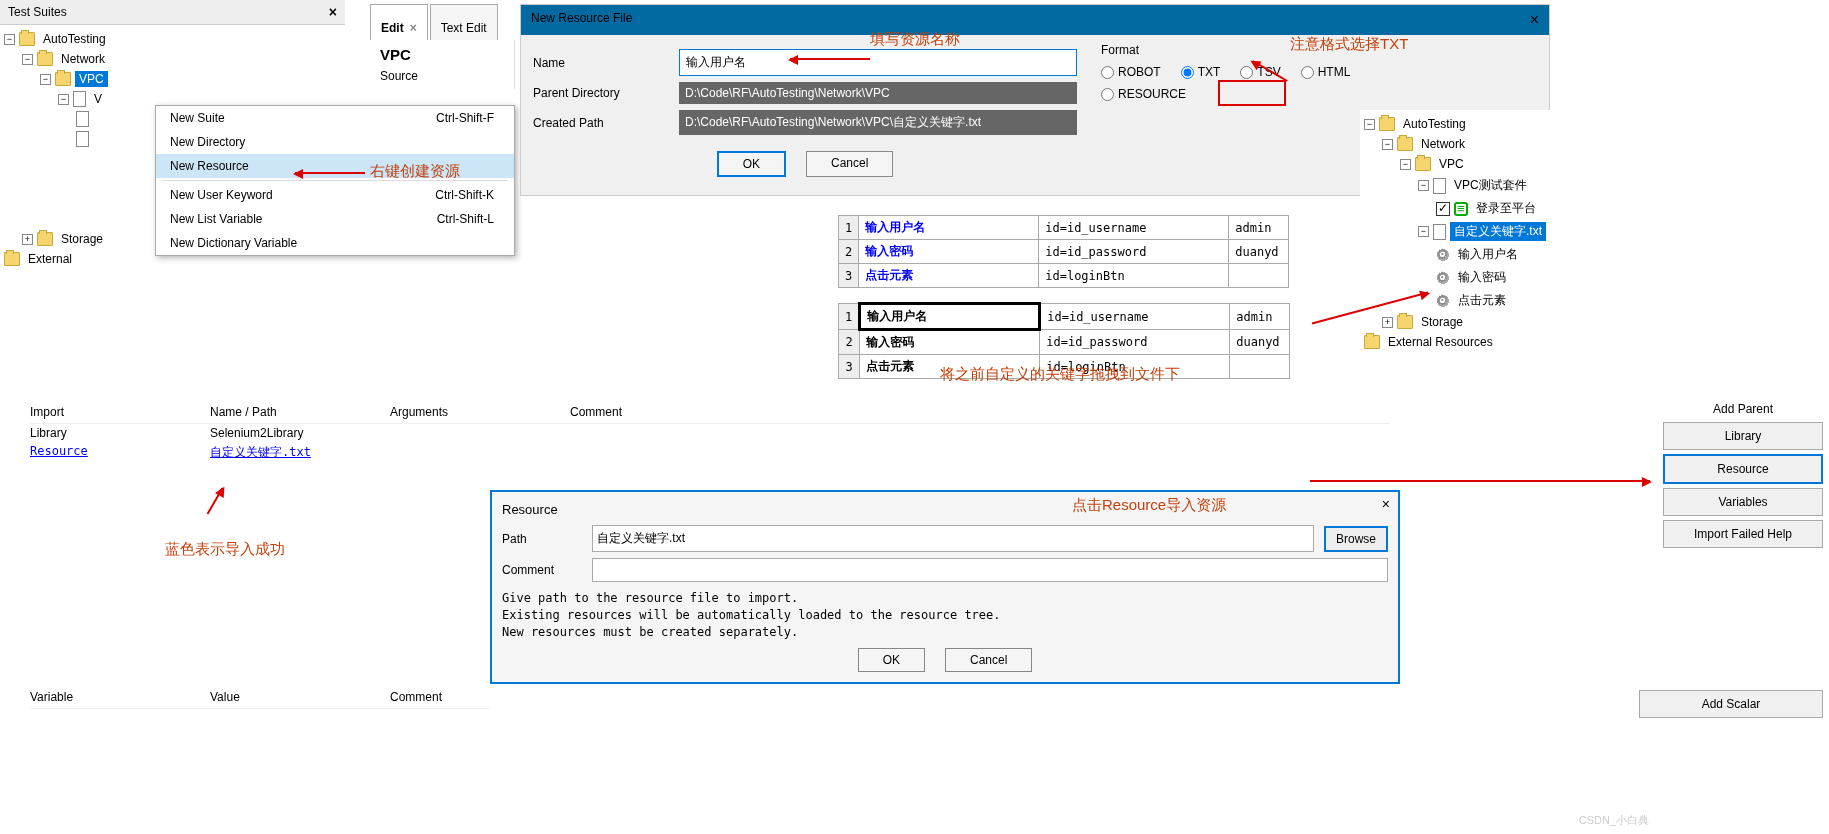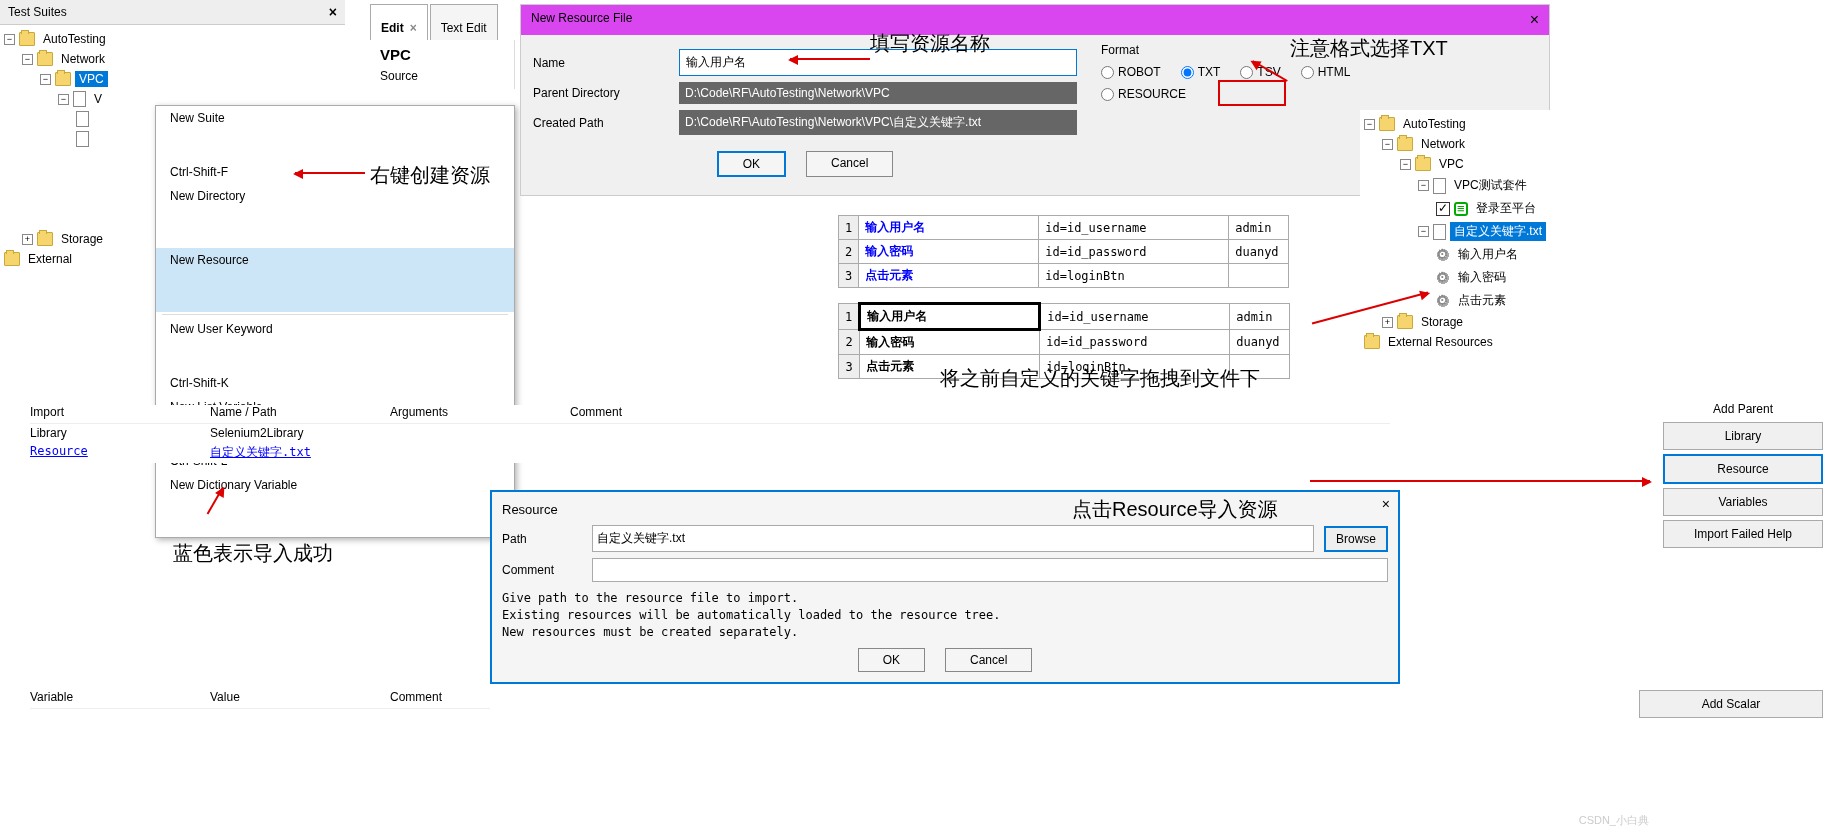--- a/index.html
+++ b/index.html
@@ -20,36 +20,36 @@
 .check-icon { width:14px; height:14px; border:1px solid #333; display:inline-block; position:relative; }
 .check-icon::after { content:"✓"; position:absolute; top:-2px; left:1px; color:#000; font-size:12px;}
 .green-circle { display:inline-block; width:14px; height:14px; border:2px solid #0a0; border-radius:3px; position:relative;}
 .green-circle::after{content:"≡"; color:#0a0; position:absolute; top:-3px; left:1px; font-size:13px;}
 .tree-label { padding: 1px 4px; }
 .tree-label.sel-blue { background: #0078d7; color: #fff; }
 .indent-1{padding-left:18px;} .indent-2{padding-left:36px;} .indent-3{padding-left:54px;} .indent-4{padding-left:72px;}
 
 
 .ctx-menu { position: absolute; border: 1px solid #aaa; background: #fff; box-shadow: 2px 2px 6px rgba(0,0,0,0.3); }
-.ctx-item { display: flex; justify-content: space-between; padding: 5px 20px 5px 14px; gap: 40px; cursor: default; flex-direction: column; }
+.ctx-item { display: flex; justify-content: space-between; padding: 5px 20px 5px 14px; gap: 40px; cursor: default; }
 .ctx-item.hl { background: #cde6f7; }
 .ctx-sep { height: 1px; background: #ddd; margin: 2px 6px; }
 
 
 .tab-strip { position: absolute; display: flex; gap: 2px; }
 .tab { border: 1px solid #aaa; padding: 16px 10px; background: #f5f5f5; display: flex; align-items: center; gap: 6px; }
 .tab.active { background: #fff; font-weight: bold; }
 .tab-x { color: #888; cursor: pointer; }
 
 
 .side-info { position: absolute; background:#fff; padding:6px 10px; border-right:1px solid #ddd;}
 .side-info .t{font-weight:bold; font-size:15px;}
 
 
-.dialog { position: absolute; border: 1px solid #ccc; background: #d946ef; }
+.dialog { position: absolute; border: 1px solid #ccc; background: #0369a1; }
 .dlg-title { padding: 6px 10px; font-size: 13px; display:flex; justify-content:space-between;}
 .dlg-body { padding: 8px 12px; background:#f0f0f0;}
 .form-row { display: flex; align-items: center; gap: 26px; margin: 6px 0; }
 .form-label { width: 120px; }
 .form-input { flex:1; border: 1px solid #0078d7; padding: 4px 6px; background:#fff; min-height:22px;}
 .form-readonly { flex:1; background: #666; color: #fff; padding: 4px 6px; min-height:22px;}
 .format-row { display:flex; gap:20px; align-items:center;}
 .radio { display:flex; align-items:center; gap:4px;}
 .radio input{margin:0;}
 .dlg-buttons { display:flex; justify-content:center; gap:20px; padding:10px;}
@@ -82,21 +82,21 @@
 .res-dlg .title{font-size:13px; margin-bottom:8px;}
 .res-dlg .row{display:flex; gap:10px; align-items:center; margin:6px 0;}
 .res-dlg .lab{width:80px;}
 .res-dlg .inp{flex:1; border:1px solid #aaa; padding:4px; background:#fff;}
 .res-dlg .browse{border:2px solid #0078d7; padding:4px 10px; background:#eee;}
 .res-dlg .hint{font-family:monospace; font-size:12px; margin:8px 0; line-height:1.4;}
 .res-dlg .btns{display:flex; justify-content:center; gap:20px;}
 .res-close{position:absolute; top:4px; right:8px; font-size:14px; cursor:pointer;}
 
 
-.ann{position:absolute; color:#000000; font-size:20px; pointer-events:none;}
+.ann{position:absolute; color:#c2410c; font-size:15px; pointer-events:none;}
 .arrow-line{position:absolute; height:0; border-top:2px solid #d00; pointer-events:none;}
 .arrow-line::after{content:""; position:absolute; right:-2px; top:-5px; border-left:10px solid #d00; border-top:5px solid transparent; border-bottom:5px solid transparent;}
 .arrow-line.rev::after{left:-2px; right:auto; border-left:none; border-right:10px solid #d00;}
 
 .watermark{position:absolute; color:#ccc; font-size:11px;}
 .red-box{position:absolute; border:2px solid #d00; pointer-events:none;}
 </style>
 </head>
 <body>
 
@@ -411,16 +411,16 @@
 
 <div class="ann" style="top:162px; left:370px;">右键创建资源</div>
 <div class="arrow-line rev" style="top:172px; left:295px; width:70px;"></div>
 
 <div class="ann" style="top:365px; left:940px;">将之前自定义的关键字拖拽到文件下</div>
 <div class="arrow-line" style="top:307px; left:1310px; width:120px; transform:rotate(-15deg);"></div>
 
 <div class="ann" style="top:496px; left:1072px;">点击Resource导入资源</div>
 <div class="arrow-line" style="top:480px; left:1310px; width:340px;"></div>
 
-<div class="ann" style="top:540px; left:165px;margin-left:8px;">蓝色表示导入成功</div>
+<div class="ann" style="top:540px; left:165px;">蓝色表示导入成功</div>
 <div class="arrow-line" style="top:500px; left:200px; width:30px; transform:rotate(-60deg);"></div>
 
 <div class="watermark" style="bottom:6px; right:180px;">CSDN_小白典</div>
 
 </body></html>

